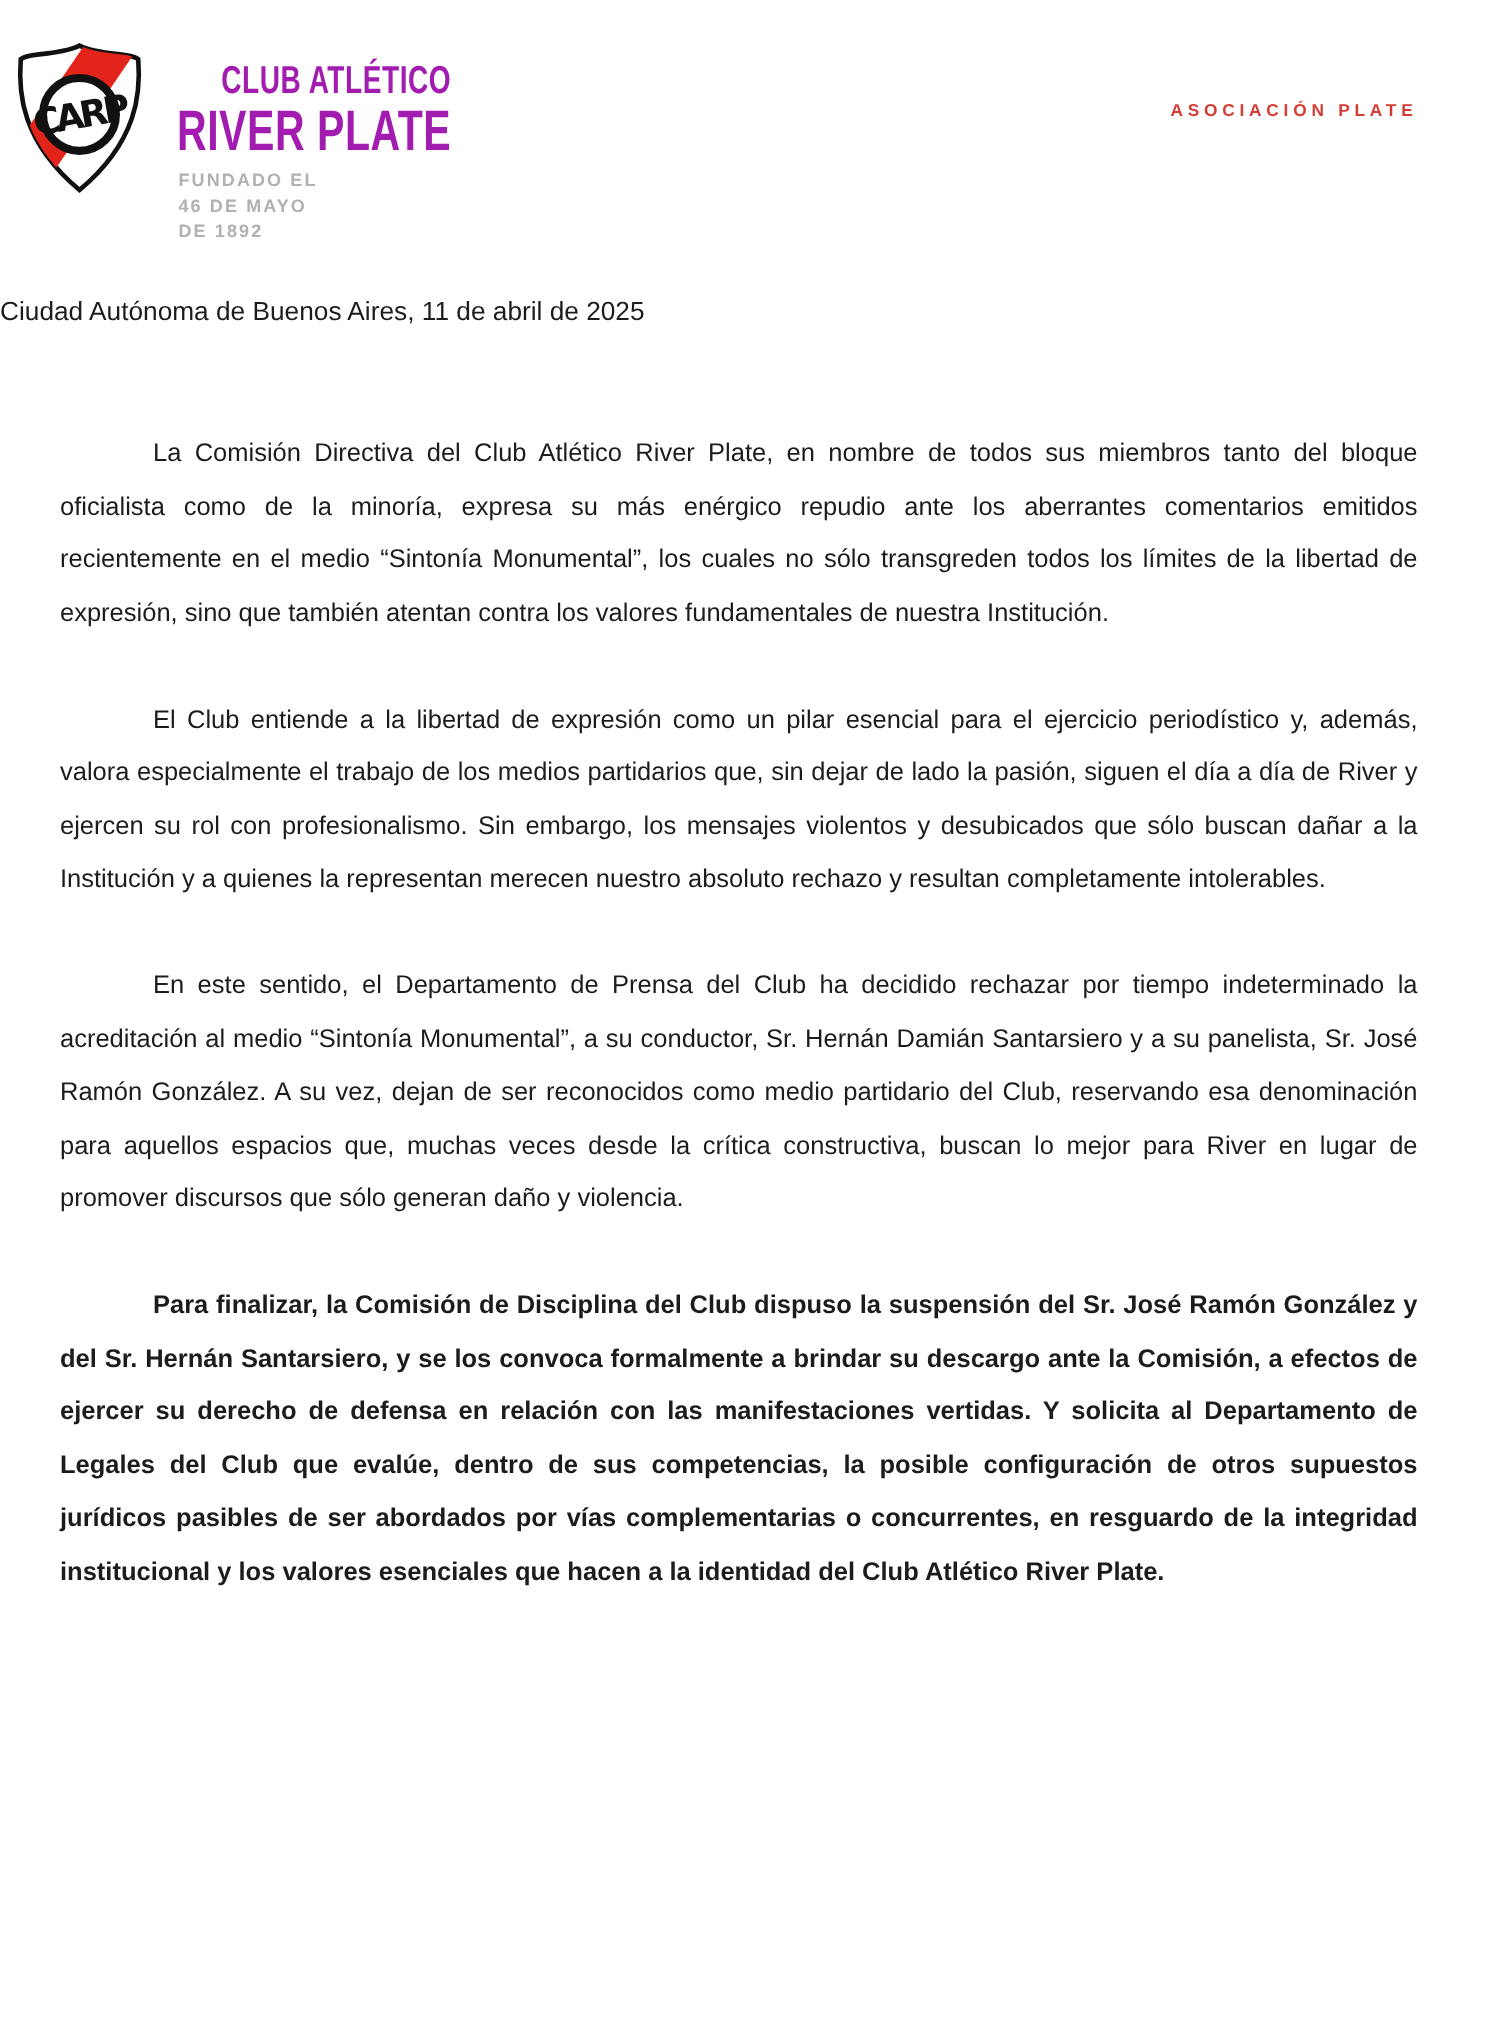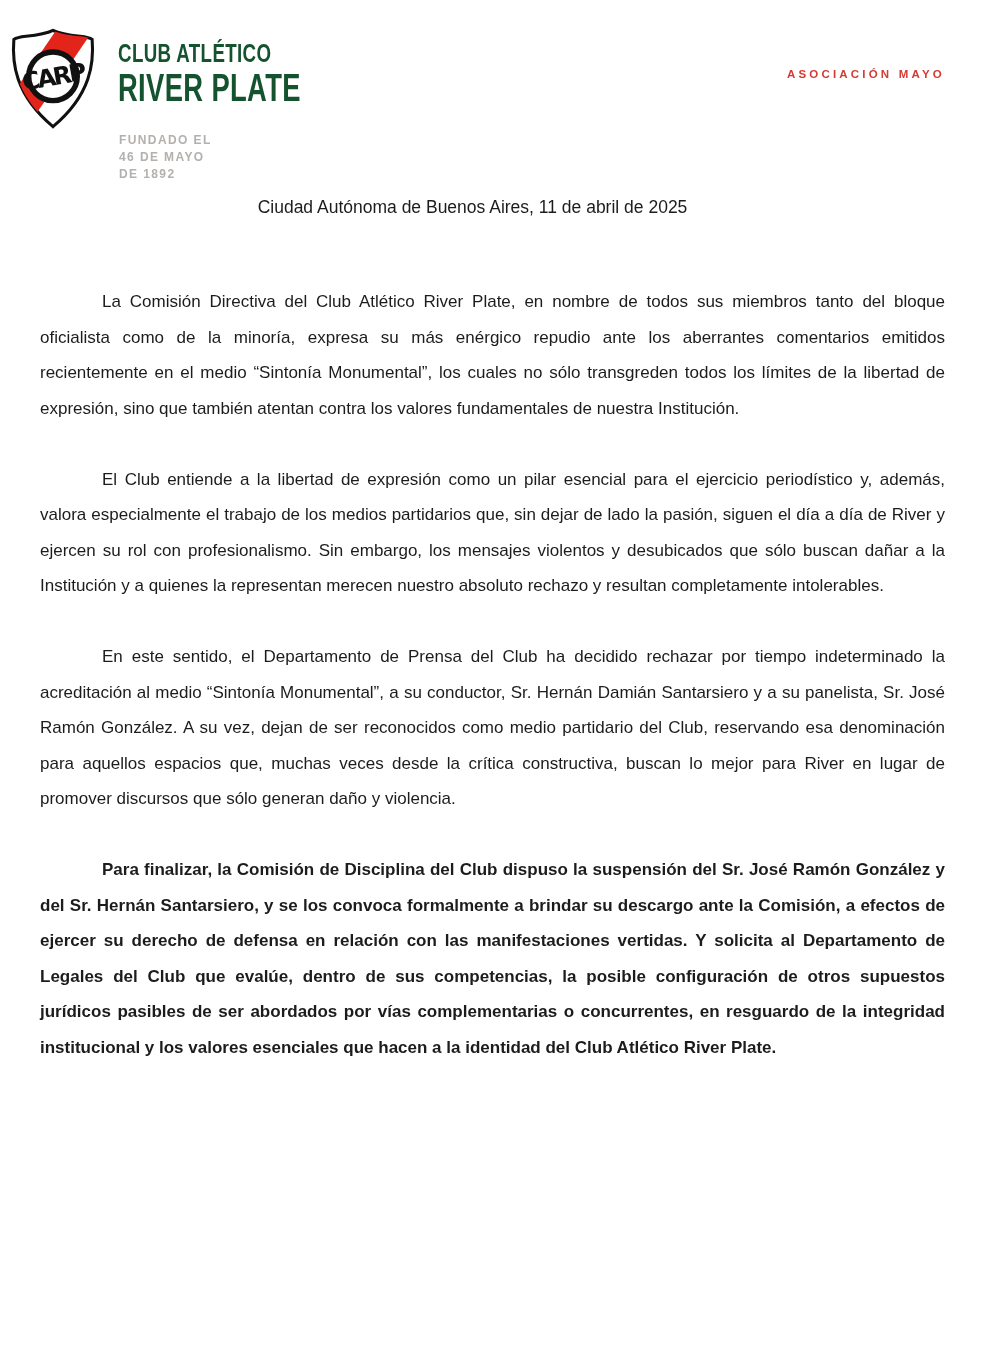--- a/index.html
+++ b/index.html
@@ -18,23 +18,24 @@
 
   .crest {
     position: absolute;
     left: 8px; top: 16px;
     width: 90px; height: 126px;
   }
 
   .wordmark {
     position: absolute;
     left: 118px; top: 40px;
-    color: #14532d;
+    color: #a21caf;
     line-height: 1;
     white-space: nowrap;
+    text-align: right;
   }
   .wordmark .line1 {
     font-size: 26px;
     font-weight: bold;
     letter-spacing: 0.5px;
     transform: scaleX(0.72);
     transform-origin: left top;
   }
   .wordmark .line2 {
     font-size: 38px;
@@ -47,38 +48,37 @@
 
   .founded {
     position: absolute;
     left: 119px; top: 112px;
     color: #b3b0ad;
     font-weight: bold;
     font-size: 12px;
     letter-spacing: 1.4px;
     line-height: 17px;
     white-space: nowrap;
-    margin-top: 20px;
   }
 
   .asociacion {
     position: absolute;
     right: 55px; top: 68px;
     color: #d43b34;
     font-weight: bold;
     font-size: 11.5px;
     letter-spacing: 3.2px;
     white-space: nowrap;
   }
 
   
   .dateline {
     margin-top: 34px;
     padding-right: 55px;
-    text-align: center;
+    text-align: left;
     font-size: 17.5px;
     line-height: 26px;
     color: #1c1c1c;
   }
 
   
   .body-text {
     margin: 64px 55px 0 40px;
   }
   .body-text p {
@@ -121,21 +121,21 @@
       <div class="line1">CLUB ATLÉTICO</div>
       <div class="line2">RIVER PLATE</div>
     </div>
 
     <div class="founded">
       <div>FUNDADO EL</div>
       <div>46 DE MAYO</div>
       <div>DE 1892</div>
     </div>
 
-    <div class="asociacion">ASOCIACIÓN MAYO</div>
+    <div class="asociacion">ASOCIACIÓN PLATE</div>
   </div>
 
   <div class="dateline">Ciudad Autónoma de Buenos Aires, 11 de abril de 2025</div>
 
   <div class="body-text">
     <p>La Comisión Directiva del Club Atlético River Plate, en nombre de todos sus miembros tanto del bloque oficialista como de la minoría, expresa su más enérgico repudio ante los aberrantes comentarios emitidos recientemente en el medio “Sintonía Monumental”, los cuales no sólo transgreden todos los límites de la libertad de expresión, sino que también atentan contra los valores fundamentales de nuestra Institución.</p>
     <p>El Club entiende a la libertad de expresión como un pilar esencial para el ejercicio periodístico y, además, valora especialmente el trabajo de los medios partidarios que, sin dejar de lado la pasión, siguen el día a día de River y ejercen su rol con profesionalismo. Sin embargo, los mensajes violentos y desubicados que sólo buscan dañar a la Institución y a quienes la representan merecen nuestro absoluto rechazo y resultan completamente intolerables.</p>
     <p>En este sentido, el Departamento de Prensa del Club ha decidido rechazar por tiempo indeterminado la acreditación al medio “Sintonía Monumental”, a su conductor, Sr. Hernán Damián Santarsiero y a su panelista, Sr. José Ramón González. A su vez, dejan de ser reconocidos como medio partidario del Club, reservando esa denominación para aquellos espacios que, muchas veces desde la crítica constructiva, buscan lo mejor para River en lugar de promover discursos que sólo generan daño y violencia.</p>
     <p>Para finalizar, la Comisión de Disciplina del Club dispuso la suspensión del Sr. José Ramón González y del Sr. Hernán Santarsiero, y se los convoca formalmente a brindar su descargo ante la Comisión, a efectos de ejercer su derecho de defensa en relación con las manifestaciones vertidas. Y solicita al Departamento de Legales del Club que evalúe, dentro de sus competencias, la posible configuración de otros supuestos jurídicos pasibles de ser abordados por vías complementarias o concurrentes, en resguardo de la integridad institucional y los valores esenciales que hacen a la identidad del Club Atlético River Plate.</p>
   </div>

